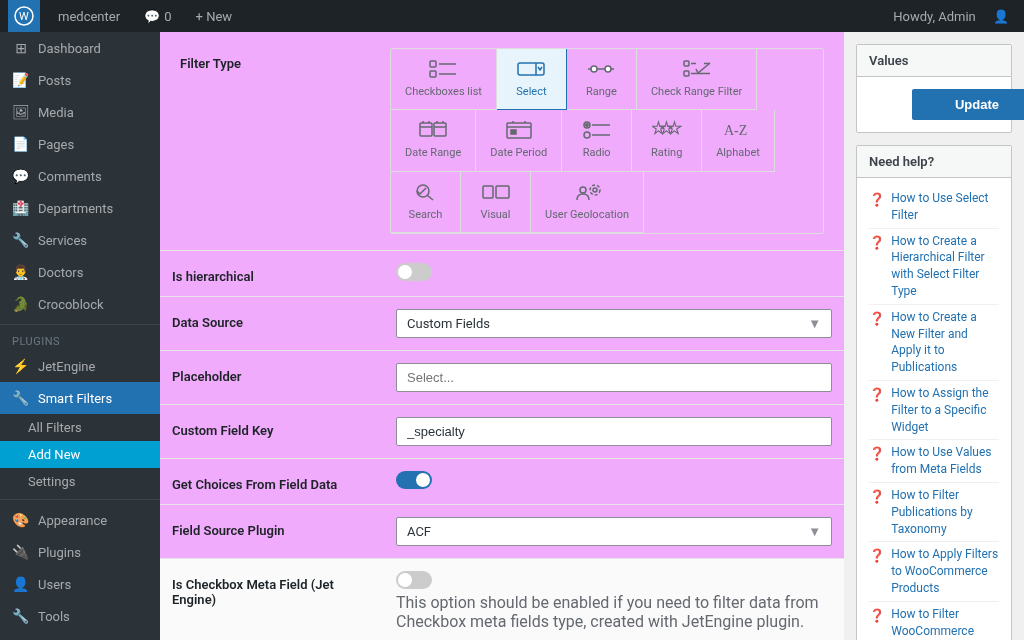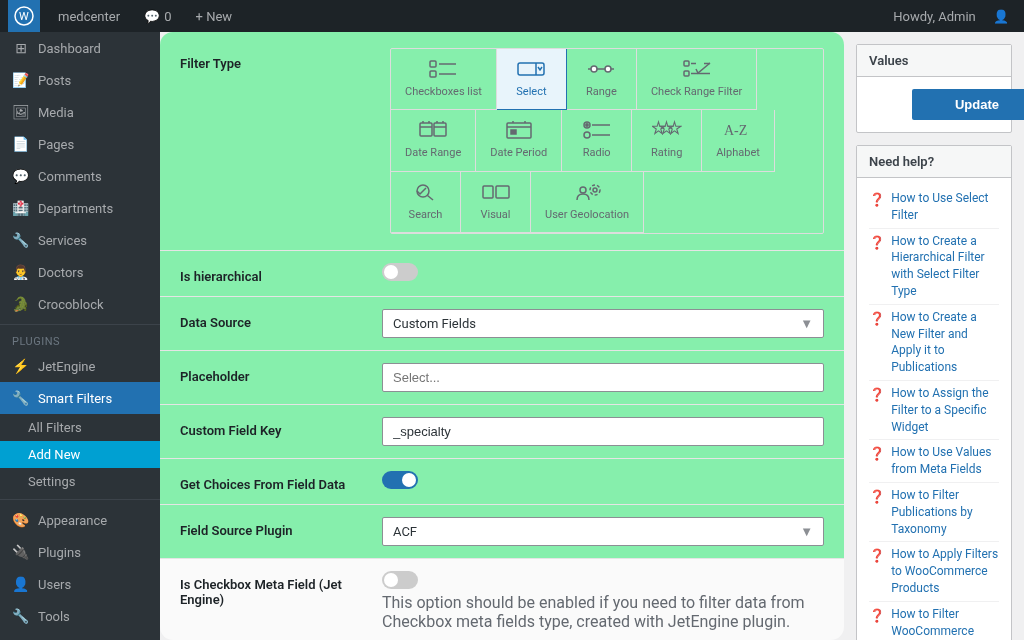--- a/index.html
+++ b/index.html
@@ -22,21 +22,21 @@
     .sidebar-item.active { background: #2271b1; color: #fff; }
     .sidebar-item .icon { font-size: 14px; width: 18px; text-align: center; }
     .sidebar-divider { border-top: 1px solid #3c434a; margin: 4px 0; }
     .sidebar-section-label { padding: 6px 12px 2px; color: #6c7781; font-size: 11px; text-transform: uppercase; letter-spacing: 0.5px; }
 
     .submenu-item { display: flex; align-items: center; padding: 6px 12px 6px 28px; color: #a7aaad; cursor: pointer; font-size: 13px; }
     .submenu-item.active { background: #00a0d2; color: #fff; }
 
     
     .content-area { flex: 1; display: flex; overflow: hidden; }
-    .main-content { flex: 1; overflow-y: auto; padding: 0; background: #86efac; border-radius: 13px; }
+    .main-content { flex: 1; overflow-y: auto; padding: 0; background: #f0abfc; }
     .right-sidebar { width: 180px; flex-shrink: 0; background: #f0f0f1; overflow-y: auto; padding: 12px; }
 
     
     .section { padding: 16px 20px; border-bottom: 1px solid #e5e5e5; display: flex; align-items: flex-start; gap: 20px; }
     .section-label { width: 190px; flex-shrink: 0; padding-top: 8px; font-weight: 600; font-size: 13px; color: #1d2327; }
     .section-content { flex: 1; }
 
     .filter-type-grid { display: flex; flex-wrap: wrap; gap: 0; border: 1px solid #ddd; border-radius: 2px; overflow: hidden; }
     .filter-type-item { display: flex; flex-direction: column; align-items: center; justify-content: center; padding: 10px 14px; border-right: 1px solid #ddd; border-bottom: 1px solid #ddd; cursor: pointer; min-width: 70px; gap: 6px; color: #3c434a; }
     .filter-type-item.selected { background: #e8f4fb; border-color: #2271b1; }
@@ -71,21 +71,21 @@
     .help-header { background: #f6f7f7; border-bottom: 1px solid #c3c4c7; padding: 8px 12px; font-weight: 600; font-size: 13px; }
     .help-body { padding: 8px 12px; }
     .help-item { display: flex; align-items: flex-start; gap: 6px; padding: 4px 0; font-size: 12px; color: #2271b1; cursor: pointer; border-bottom: 1px solid #f0f0f1; line-height: 1.4; }
     .help-item:last-child { border-bottom: none; }
     .help-item .q-icon { color: #2271b1; font-size: 13px; flex-shrink: 0; margin-top: 1px; }
     .help-item a { color: #2271b1; text-decoration: none; }
 
     
     .ft-svg { width: 30px; height: 20px; }
 
-    .section-row { padding: 12px 20px; border-bottom: 1px solid #e5e5e5; display: flex; align-items: flex-start; gap: 12px; }
+    .section-row { padding: 12px 12px; border-bottom: 1px solid #e5e5e5; display: flex; align-items: flex-start; gap: 34px; }
     .section-row .section-label { padding-top: 6px; }
   </style>
 </head>
 <body>
 
 <div class="admin-bar">
   <div class="admin-bar-logo">
     <svg width="20" height="20" viewBox="0 0 20 20" fill="white">
         <circle cx="10" cy="10" r="9" fill="none" stroke="white" stroke-width="1.5"></circle>
         <text x="5" y="14" font-size="11" fill="white">W</text>

